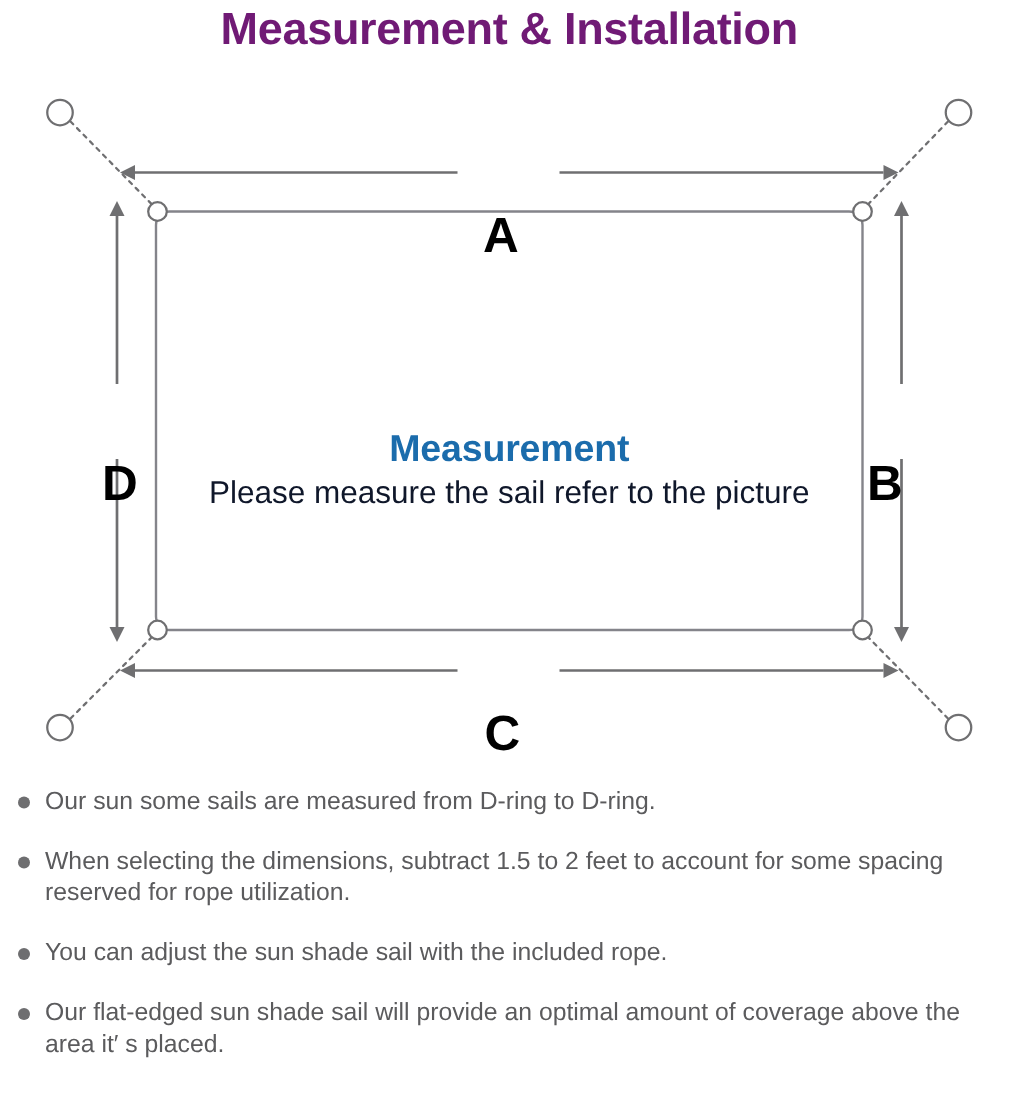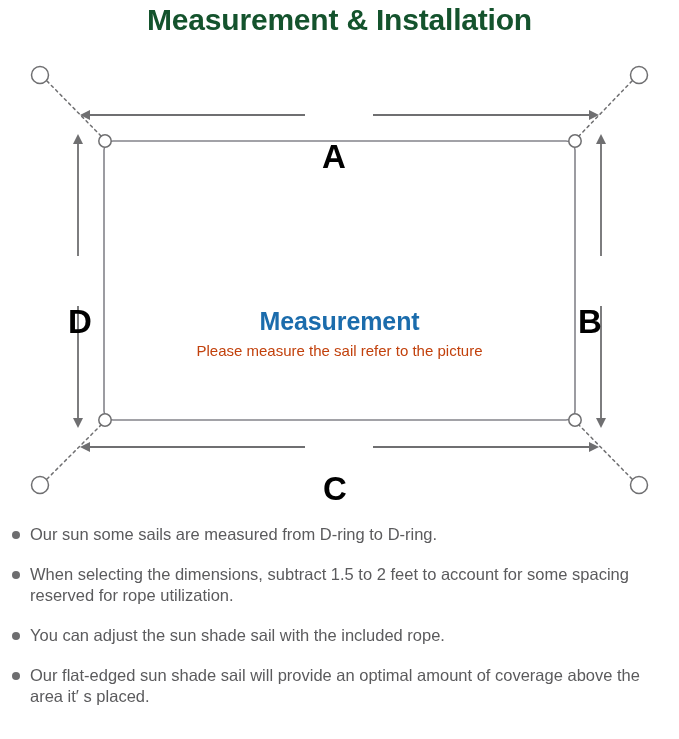--- a/index.html
+++ b/index.html
@@ -17,21 +17,21 @@
   }
 
   #page-title {
     position: absolute;
     left: 0;
     top: 2px;
     width: 679px;
     text-align: center;
     font-size: 30px;
     font-weight: bold;
-    color: #14532d;
+    color: #701a75;
     letter-spacing: -0.2px;
     line-height: 36px;
     white-space: nowrap;
   }
 
   #diagram {
     position: absolute;
     left: 0;
     top: 44px;
     width: 679px;
@@ -60,26 +60,25 @@
     top: 240px;
     width: 471px;
     text-align: center;
   }
   #center-title {
     font-size: 25px;
     font-weight: bold;
     color: #1b6cac;
     line-height: 31px;
     letter-spacing: -0.1px;
-    margin-top: 22px;
   }
   #center-sub {
     margin-top: 4px;
-    font-size: 15px;
-    color: #c2410c;
+    font-size: 21px;
+    color: #0f172a;
     line-height: 19px;
     text-align: center;
   }
 
   #notes {
     position: absolute;
     left: 0;
     top: 524px;
     width: 679px;
   }

